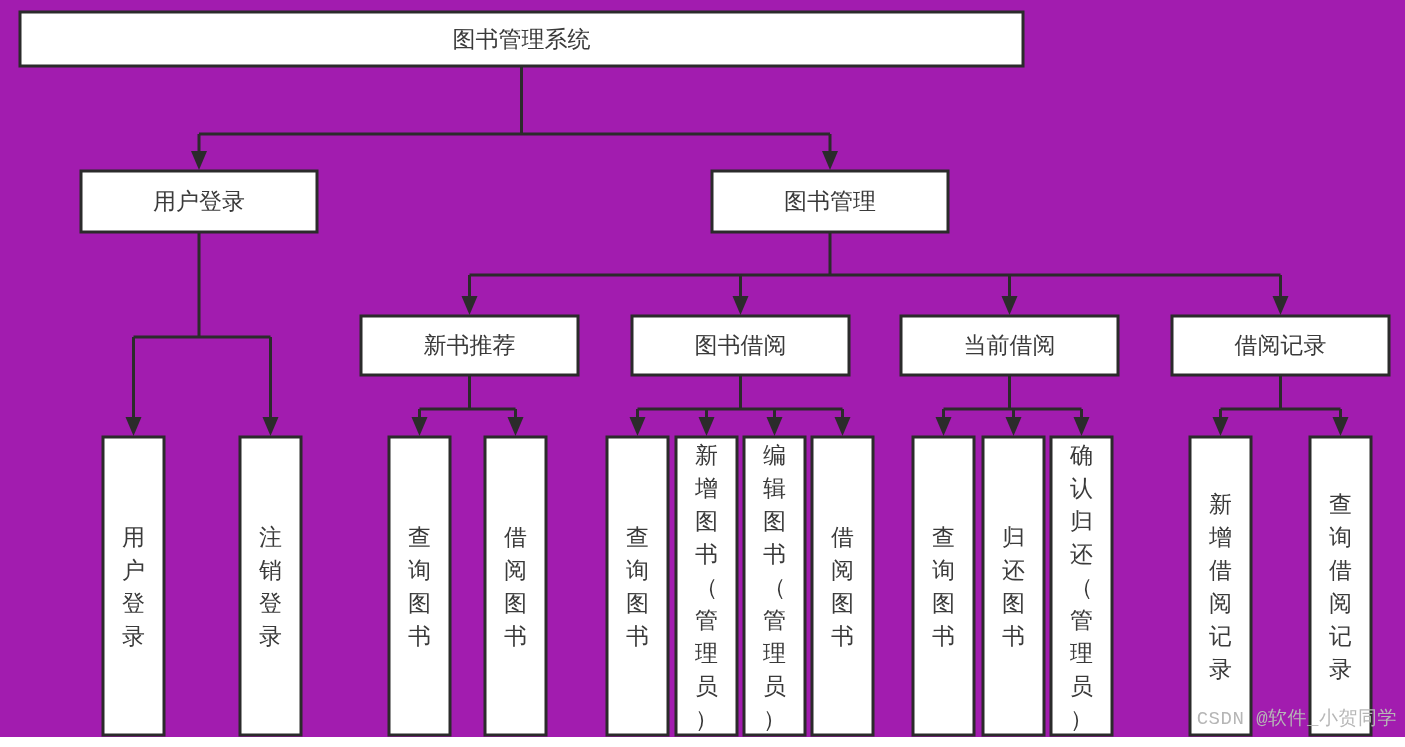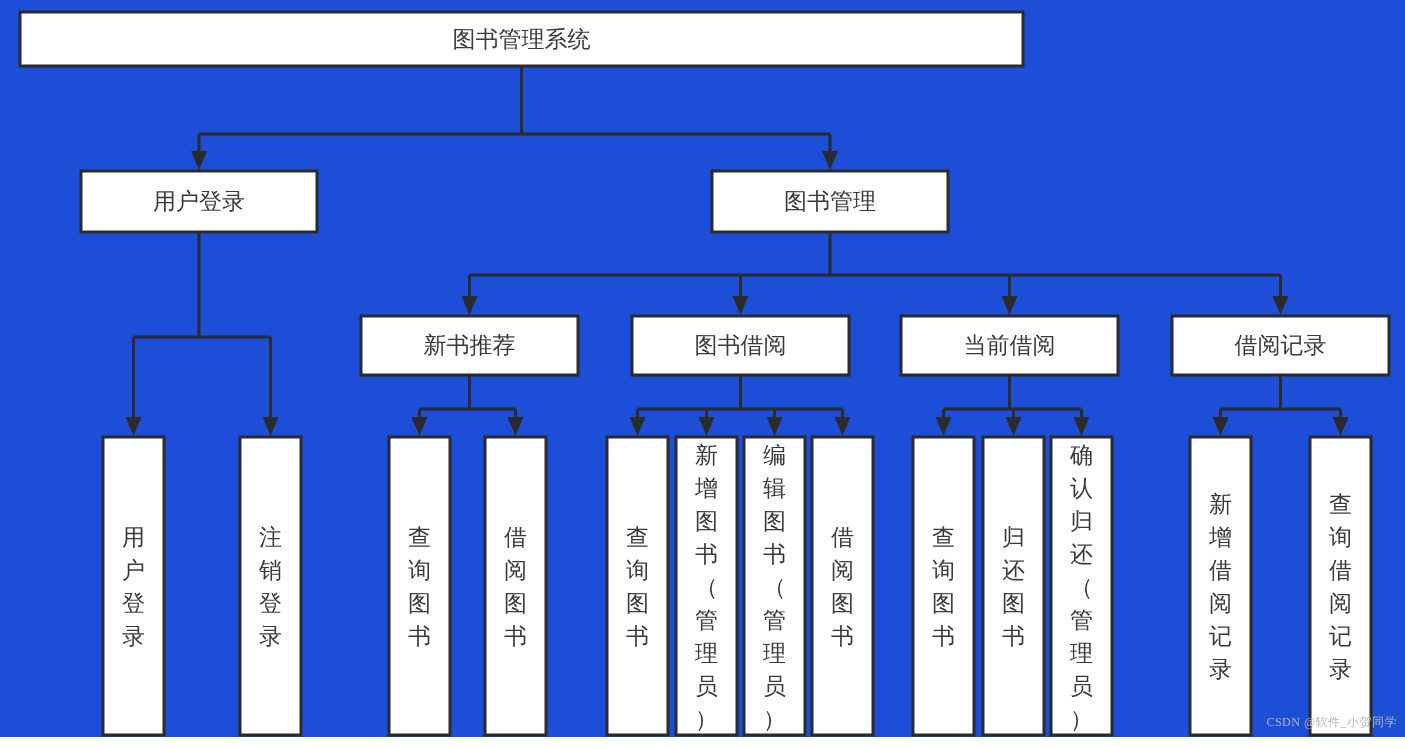--- a/index.html
+++ b/index.html
@@ -11,21 +11,21 @@
   body {
     width: 1405px;
     height: 747px;
     overflow: hidden;
     font-family: "DejaVu Sans", "Liberation Sans", sans-serif;
   }
   #diagram-root {
     position: relative;
     width: 1405px;
     height: 737px;
-    background: #1d4ed8;
+    background: #a21caf;
   }
   svg#tree-svg {
     position: absolute;
     left: 0;
     top: 0;
     width: 1405px;
     height: 747px;
     display: block;
   }
   .node-rect {
@@ -53,22 +53,22 @@
   .node-label-v {
     font-family: "DejaVu Sans", "Liberation Sans", sans-serif;
     font-size: 23px;
     fill: #3a3a3a;
     text-anchor: middle;
   }
   .watermark {
     position: absolute;
     right: 8px;
     bottom: 6px;
-    font-family: Liberation Serif, serif;
-    font-size: 12px;
+    font-family: Liberation Mono, monospace;
+    font-size: 19px;
     color: #b6b6b6;
     letter-spacing: 0.5px;
     white-space: nowrap;
     user-select: none;
   }
 </style>
 </head>
 <body>
 
 <div id="diagram-root">

